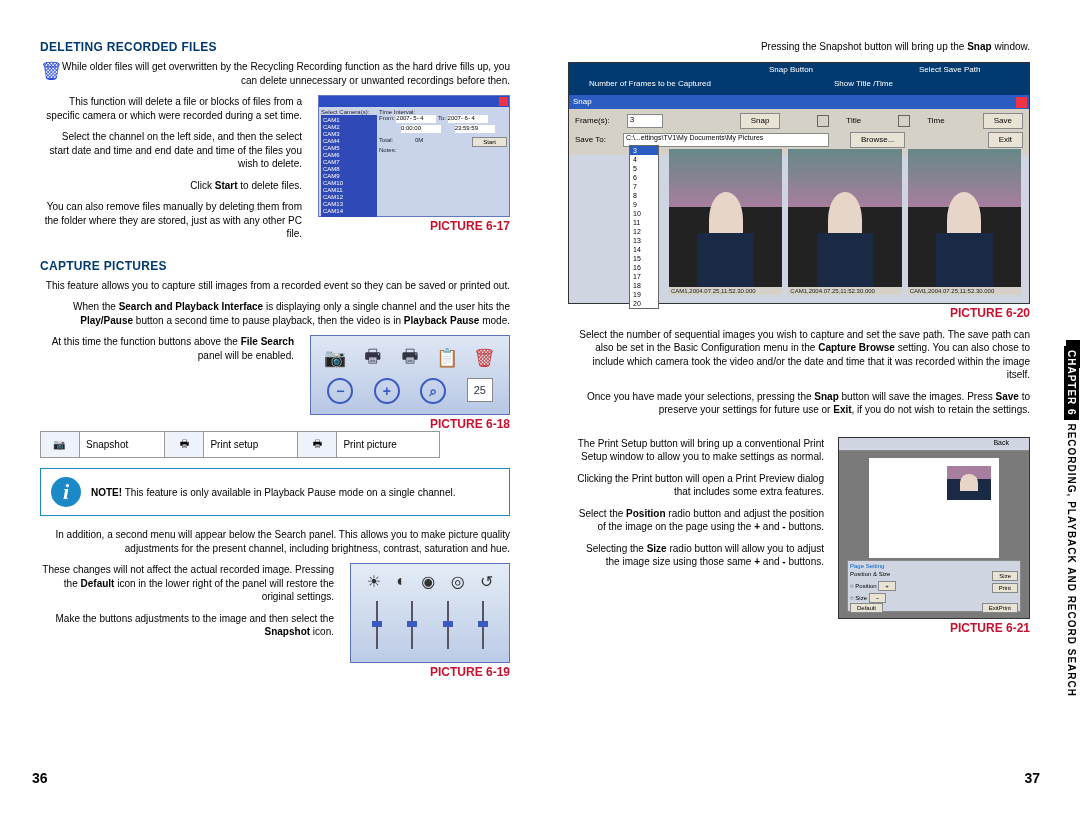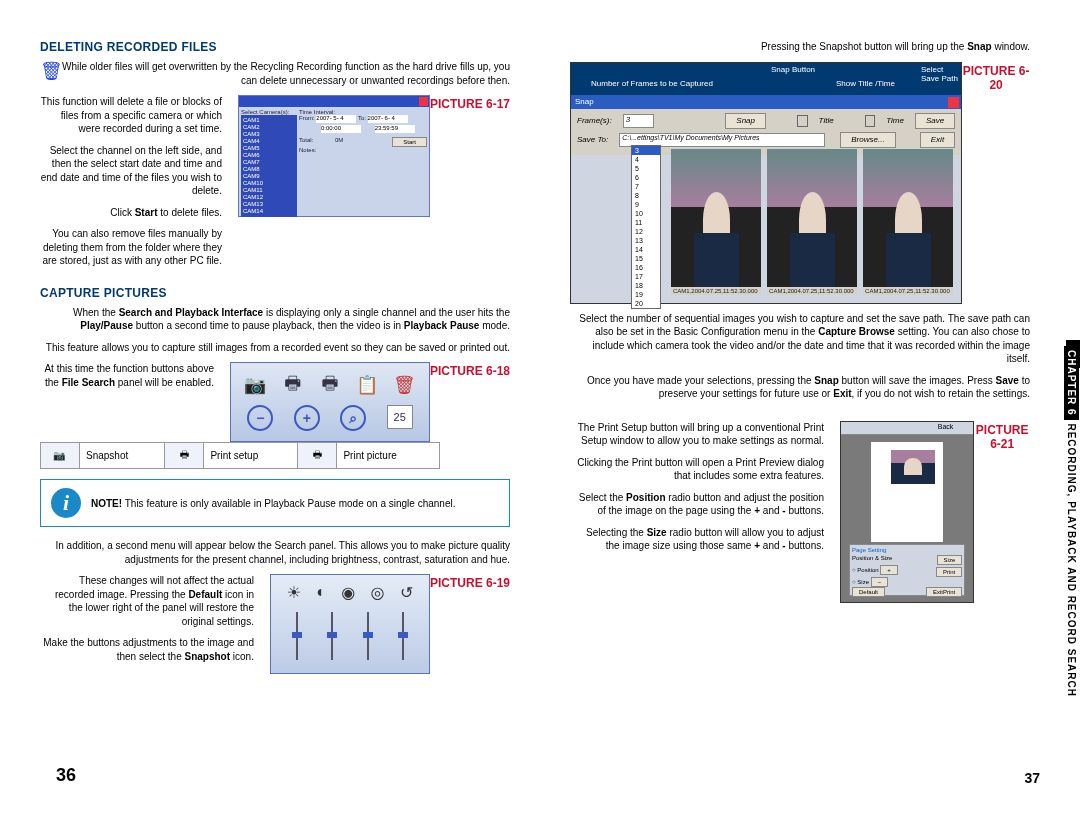--- a/index.html
+++ b/index.html
@@ -38,21 +38,21 @@
   .bold { font-weight: bold; }
   .indent-icon { display: flex; gap: 4px; align-items: flex-start; }
   .indent-icon .small-icon { flex-shrink: 0; width: 18px; height: 24px; }
   .caption {
     color: #c8102e;
     font-weight: bold;
     font-size: 12px;
     text-align: center;
     margin-top: 2px;
   }
-  .figure { display: flex; flex-direction: row; align-items: flex-start; }
+  .figure { display: flex; flex-direction: column; align-items: flex-end; }
   .row { display: flex; gap: 16px; }
   .col { flex: 1; }
   .fixedcol { flex-shrink: 0; }
 
   
   .pic617 {
     width: 190px; height: 120px;
     background: #c9d3ea;
     border: 1px solid #6476bf;
     position: relative;
@@ -125,21 +125,21 @@
   .pic620 .labels .l1 { position:absolute; top:2px; left:200px; }
   .pic620 .labels .l2 { position:absolute; top:2px; left:350px; }
   .pic620 .labels .l3 { position:absolute; top:16px; left:20px; }
   .pic620 .labels .l4 { position:absolute; top:16px; left:265px; }
   .pic620 .wintitle { position: absolute; top: 32px; left: 0; right: 0; height: 14px; background: #2b5cc2; color:#fff; font-size:8px; padding:2px 4px;}
   .pic620 .wintitle .close { position:absolute; right:2px; top:2px; width:11px;height:11px;background:#e34;}
   .pic620 .controls {
     position: absolute; top: 46px; left: 0; right: 0; background: #d6d1c6;
     padding: 4px 6px; font-size: 8px;
   }
-  .pic620 .controls .line { display:flex; align-items:center; gap:11px; margin-bottom:3px;font-style:italic;}
+  .pic620 .controls .line { display:flex; align-items:center; gap:17px; margin-bottom:3px;}
   .pic620 .controls .inp { background:#fff; border:1px solid #888; height:12px; display:inline-block;}
   .pic620 .controls .btn { background:#e9e3d6; border:1px solid #888; height:14px; padding:0 10px; display:inline-flex; align-items:center; margin-left:auto;}
   .pic620 .controls .chk { width:10px; height:10px; border:1px solid #666; display:inline-block;}
   .pic620 .dropdown {
     position: absolute; top: 82px; left: 60px; width: 28px;
     background: #fff; border: 1px solid #666; font-size: 7px; line-height: 9px;
   }
   .pic620 .dropdown div { padding: 0 3px; }
   .pic620 .dropdown .sel { background: #2b5cc2; color: #fff; }
   .pic620 .thumbs { position:absolute; top:86px; left:100px; right:8px; bottom:8px; display:flex; gap:6px;}
@@ -157,21 +157,21 @@
   .pic621 .topbar { height:12px; background:#cfd6e2; border-bottom:1px solid #888; position:relative;}
   .pic621 .topbar span { position:absolute; right:20px; top:1px; font-size:7px;}
   .pic621 .paper { position:absolute; top:20px; left:30px; right:30px; height:100px; background:#fff;}
   .pic621 .paper .mini { position:absolute; right:8px; top:8px; width:44px; height:34px; background:#1a2a44;}
   .pic621 .paper .mini::before { content:""; position:absolute; top:0;left:0;right:0;height:40%;background:#a77e9e;}
   .pic621 .paper .mini::after { content:""; position:absolute; left:30%;top:25%;width:40%;height:50%;background:#e7d6c7;border-radius:50% 50% 0 0;}
   .pic621 .dialog { position:absolute; left:8px; right:8px; bottom:6px; height:46px; background:#cfd6e2; border:1px solid #888; font-size:6px; padding:2px;}
   .pic621 .dialog .row2 { display:flex; justify-content:space-between; margin:2px 0; }
   .pic621 .dialog .btn6 { background:#e9e3d6; border:1px solid #888; padding:1px 6px;}
 
-  .page-num-left { position:absolute; left:56px; bottom:12px; font-size:18px; font-weight:bold;margin-top:30px; }
+  .page-num-left { position:absolute; left:32px; bottom:12px; font-size:14px; font-weight:bold;margin-top:30px; }
   .page-num-right { position:absolute; right:40px; bottom:12px; font-size:14px; font-weight:bold; }
 
   .side-tab {
     position: absolute; right: 0; top: 340px;
     writing-mode: vertical-rl;
     font-size: 10px; font-weight: bold; letter-spacing: 1px;
     padding: 6px 3px;
   }
   .side-tab-mark {
     position:absolute; right:0; top:340px; width:14px; height:28px; background:#000;
@@ -231,22 +231,22 @@
               <div style="margin-top:4px"><span class="lbl">Total:</span> <span class="lbl" style="margin-left:20px">0M</span> <span style="float:right;border:1px solid #888;padding:1px 10px;background:#e9e3d6">Start</span></div>
               <div style="margin-top:4px" class="lbl">Notes:</div>
             </div>
           </div>
         </div>
         <div class="caption">PICTURE 6-17</div>
       </div>
     </div>
 
     <h2 class="section-title" style="margin-top:10px">CAPTURE PICTURES</h2>
+    <p>This feature allows you to capture still images from a recorded event so they can be saved or printed out.</p>
     <p><span>When the </span><span class="bold">Search and Playback Interface</span><span> is displaying only a single channel and the user hits the </span><span class="bold">Play/Pause</span><span> button a second time to pause playback, then the video is in </span><span class="bold">Playback Pause</span><span> mode.</span></p>
-    <p>This feature allows you to capture still images from a recorded event so they can be saved or printed out.</p>
 
     <div class="row">
       <div class="col">
         <p><span>At this time the function buttons above the </span><span class="bold">File Search</span><span> panel will be enabled.</span></p>
       </div>
       <div class="fixedcol figure">
         <div class="pic618">
           <div class="iconrow">
             <span class="iconbtn">📷</span>
             <span class="iconbtn">🖶</span>

